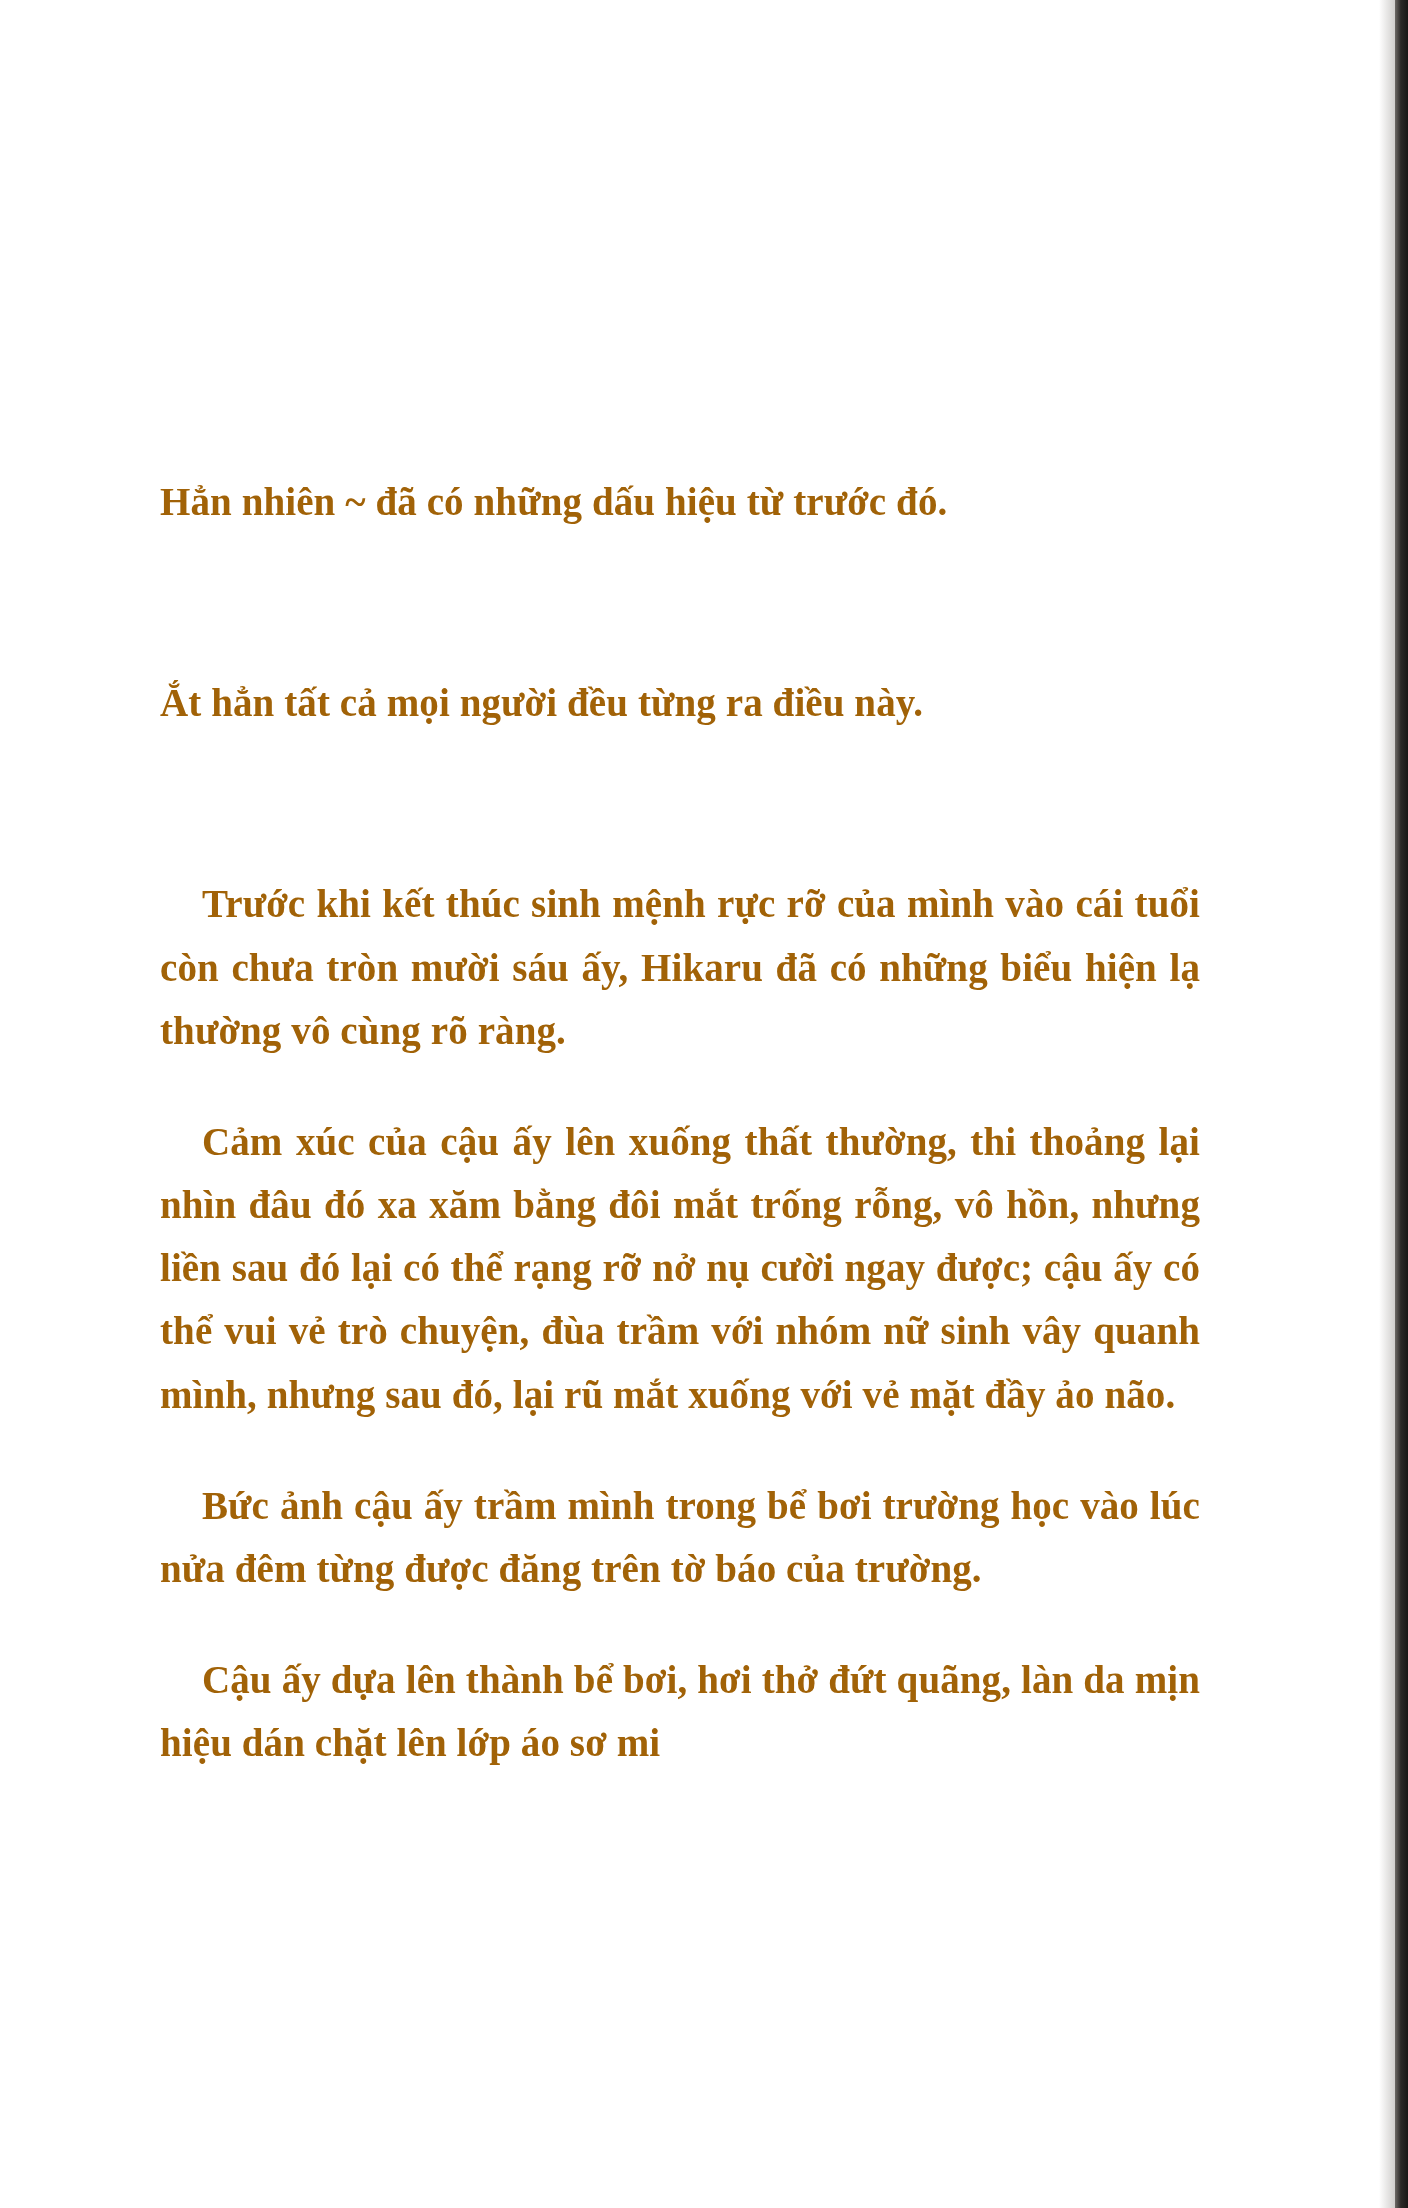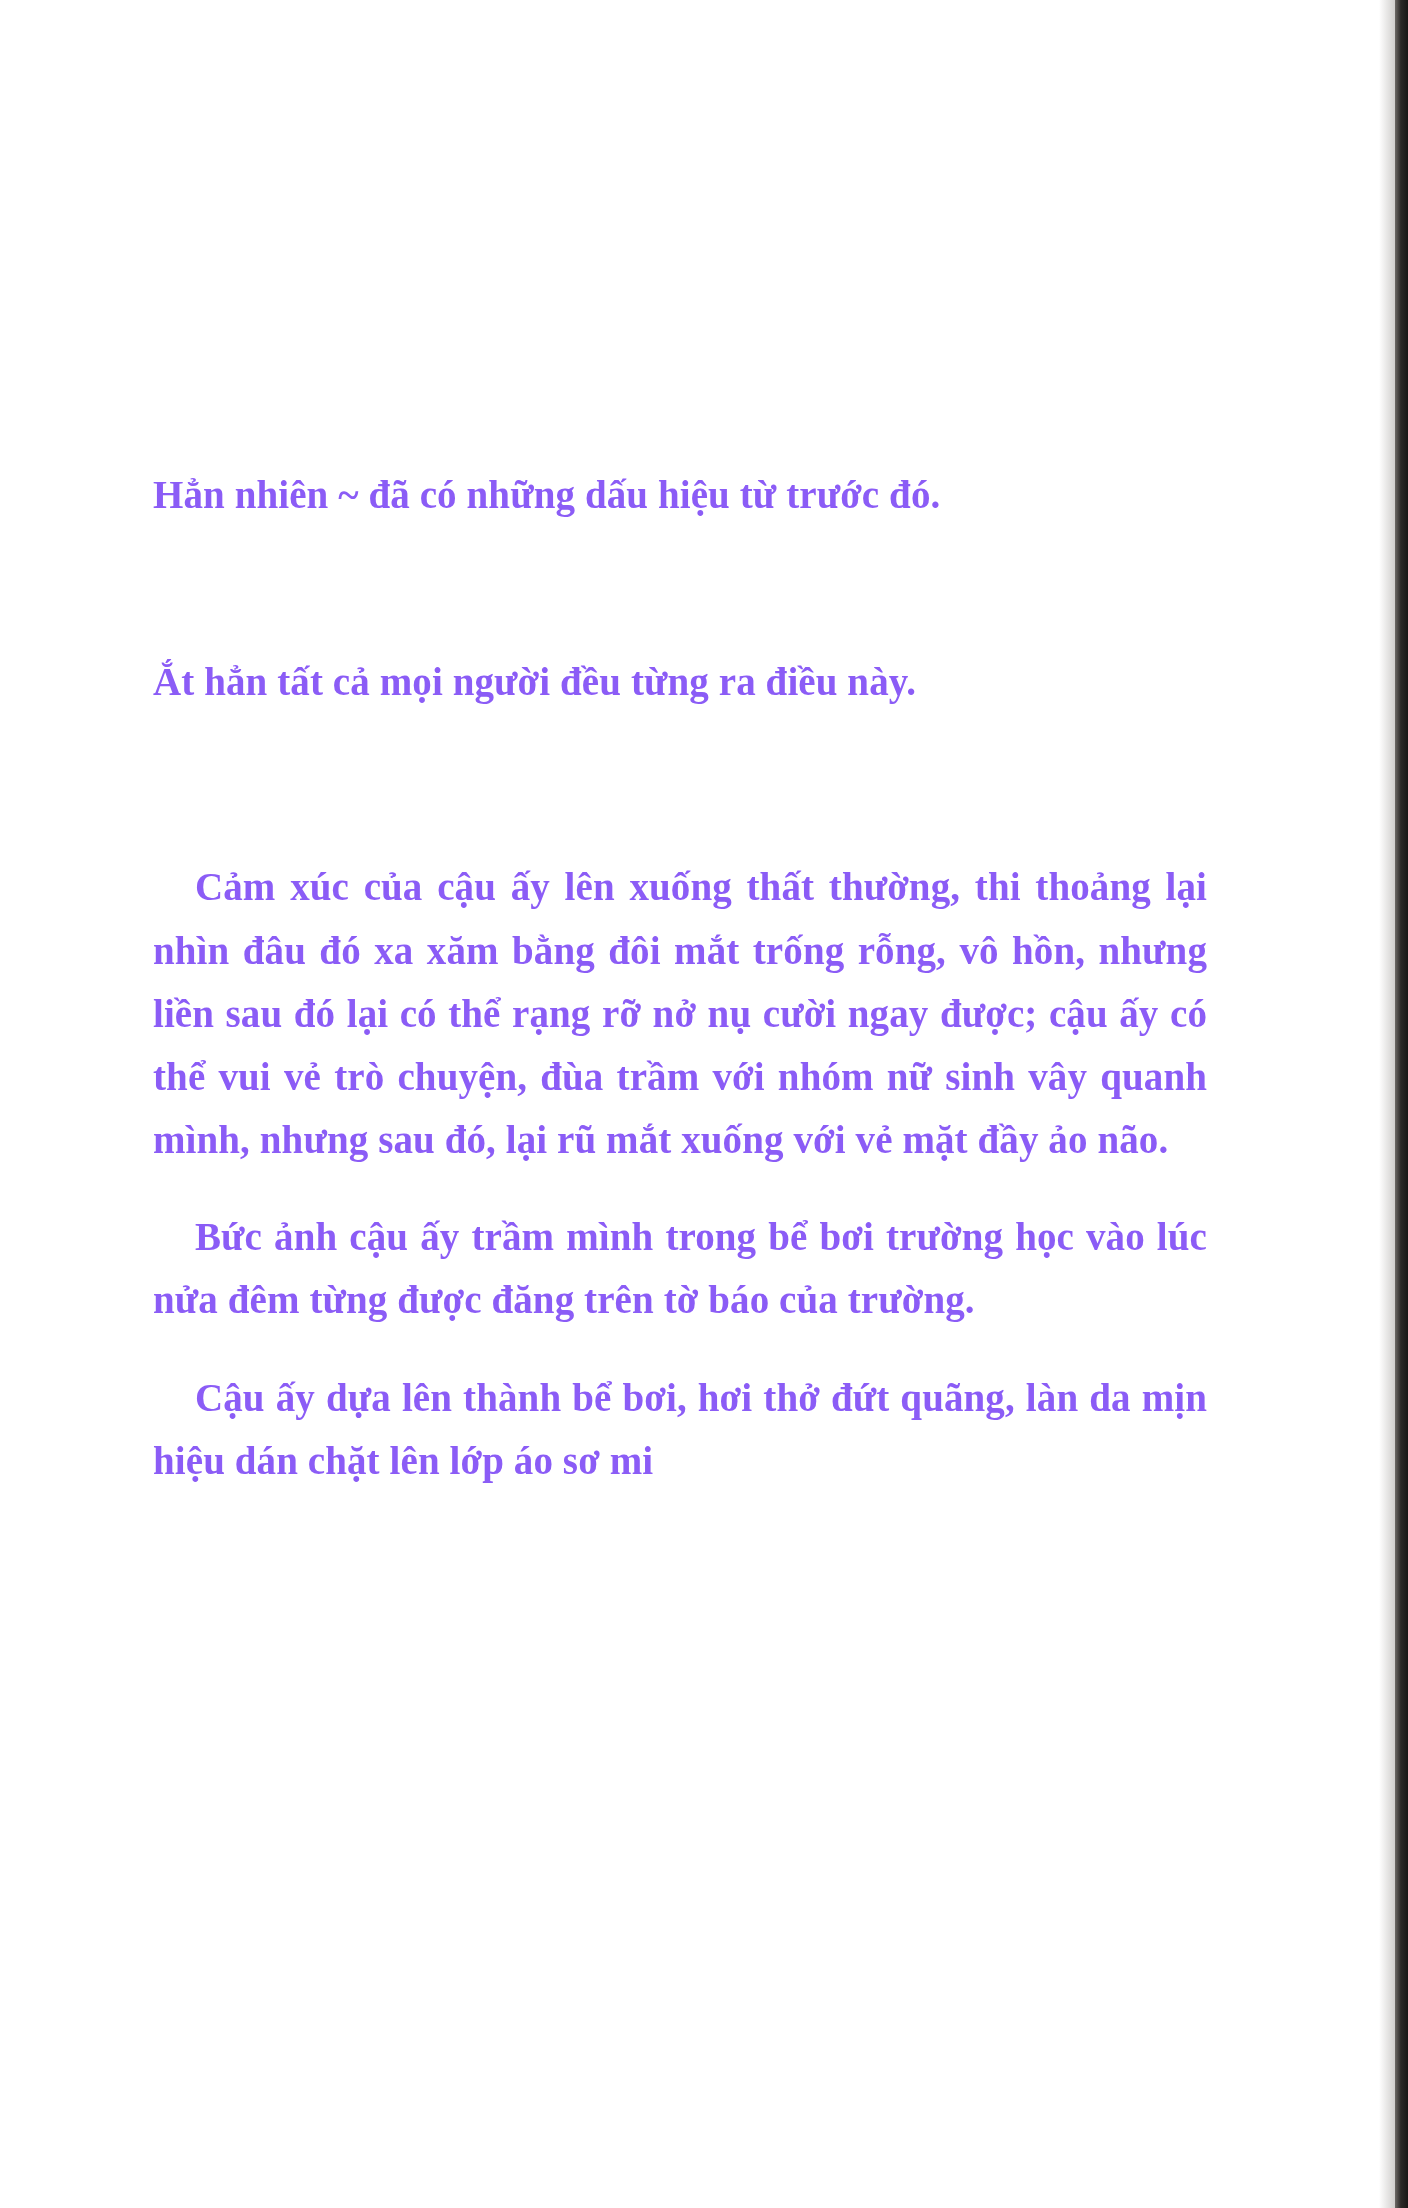--- a/index.html
+++ b/index.html
@@ -42,24 +42,24 @@
   }
 
   .text-block {
     position: absolute;
     left: 145px;
     top: 455px;
     width: 1070px;
   }
 
   p.para {
-    margin: 8px;
+    margin: 15px;
     font-size: 39px;
     line-height: 1.62;
-    color: #8b5cf6;
+    color: #a16207;
     font-weight: 700;
     letter-spacing: 0.1px;
     text-align: justify;
     text-justify: inter-word;
     -webkit-font-smoothing: antialiased;
   }
 
   p.para.indent {
     text-indent: 42px;
   }
@@ -78,20 +78,21 @@
   <div class="text-block">
 
     <p class="para">Hẳn nhiên ~ đã có những dấu hiệu từ trước đó.</p>
 
     <div class="spacer-lg"></div>
 
     <p class="para">Ắt hẳn tất cả mọi người đều từng ra điều này.</p>
 
     <div class="spacer-lg"></div>
 
+    <p class="para indent">Trước khi kết thúc sinh mệnh rực rỡ của mình vào cái tuổi còn chưa tròn mười sáu ấy, Hikaru đã có những biểu hiện lạ thường vô cùng rõ ràng.</p>
 
     <div class="spacer-sm"></div>
 
     <p class="para indent">Cảm xúc của cậu ấy lên xuống thất thường, thi thoảng lại nhìn đâu đó xa xăm bằng đôi mắt trống rỗng, vô hồn, nhưng liền sau đó lại có thể rạng rỡ nở nụ cười ngay được; cậu ấy có thể vui vẻ trò chuyện, đùa trầm với nhóm nữ sinh vây quanh mình, nhưng sau đó, lại rũ mắt xuống với vẻ mặt đầy ảo não.</p>
 
     <div class="spacer-sm"></div>
 
     <p class="para indent">Bức ảnh cậu ấy trầm mình trong bể bơi trường học vào lúc nửa đêm từng được đăng trên tờ báo của trường.</p>
 
     <div class="spacer-sm"></div>

